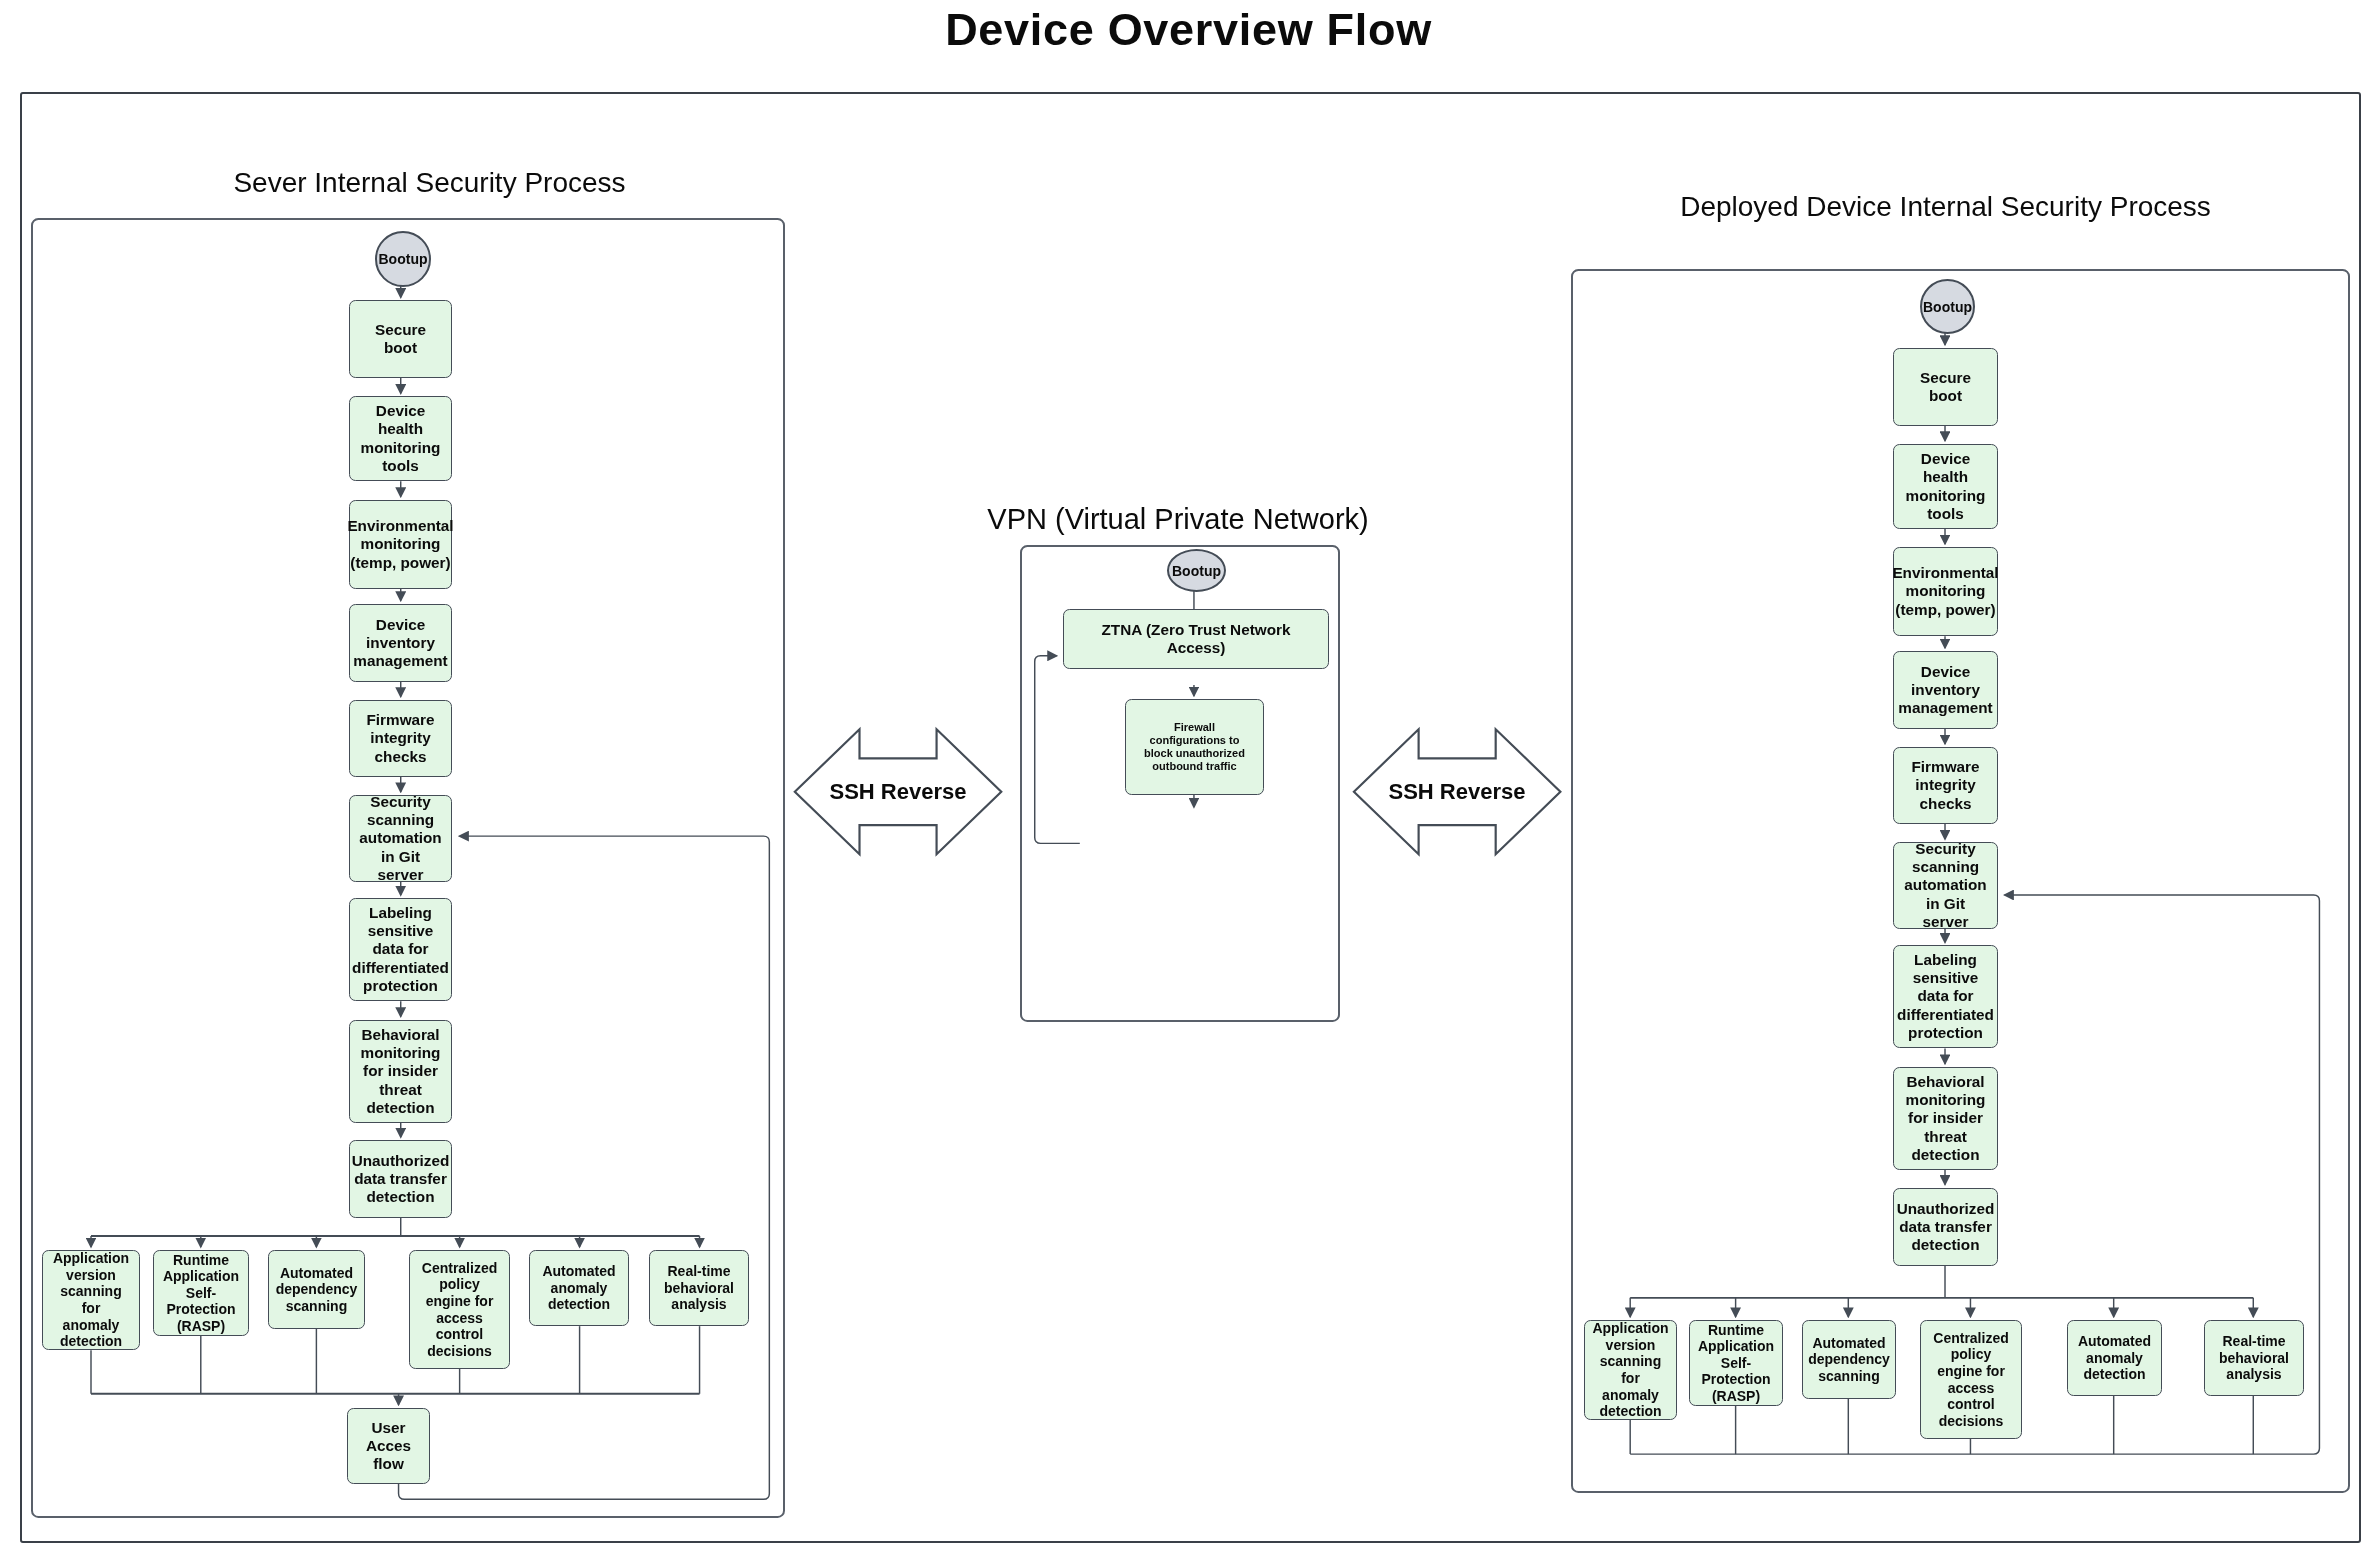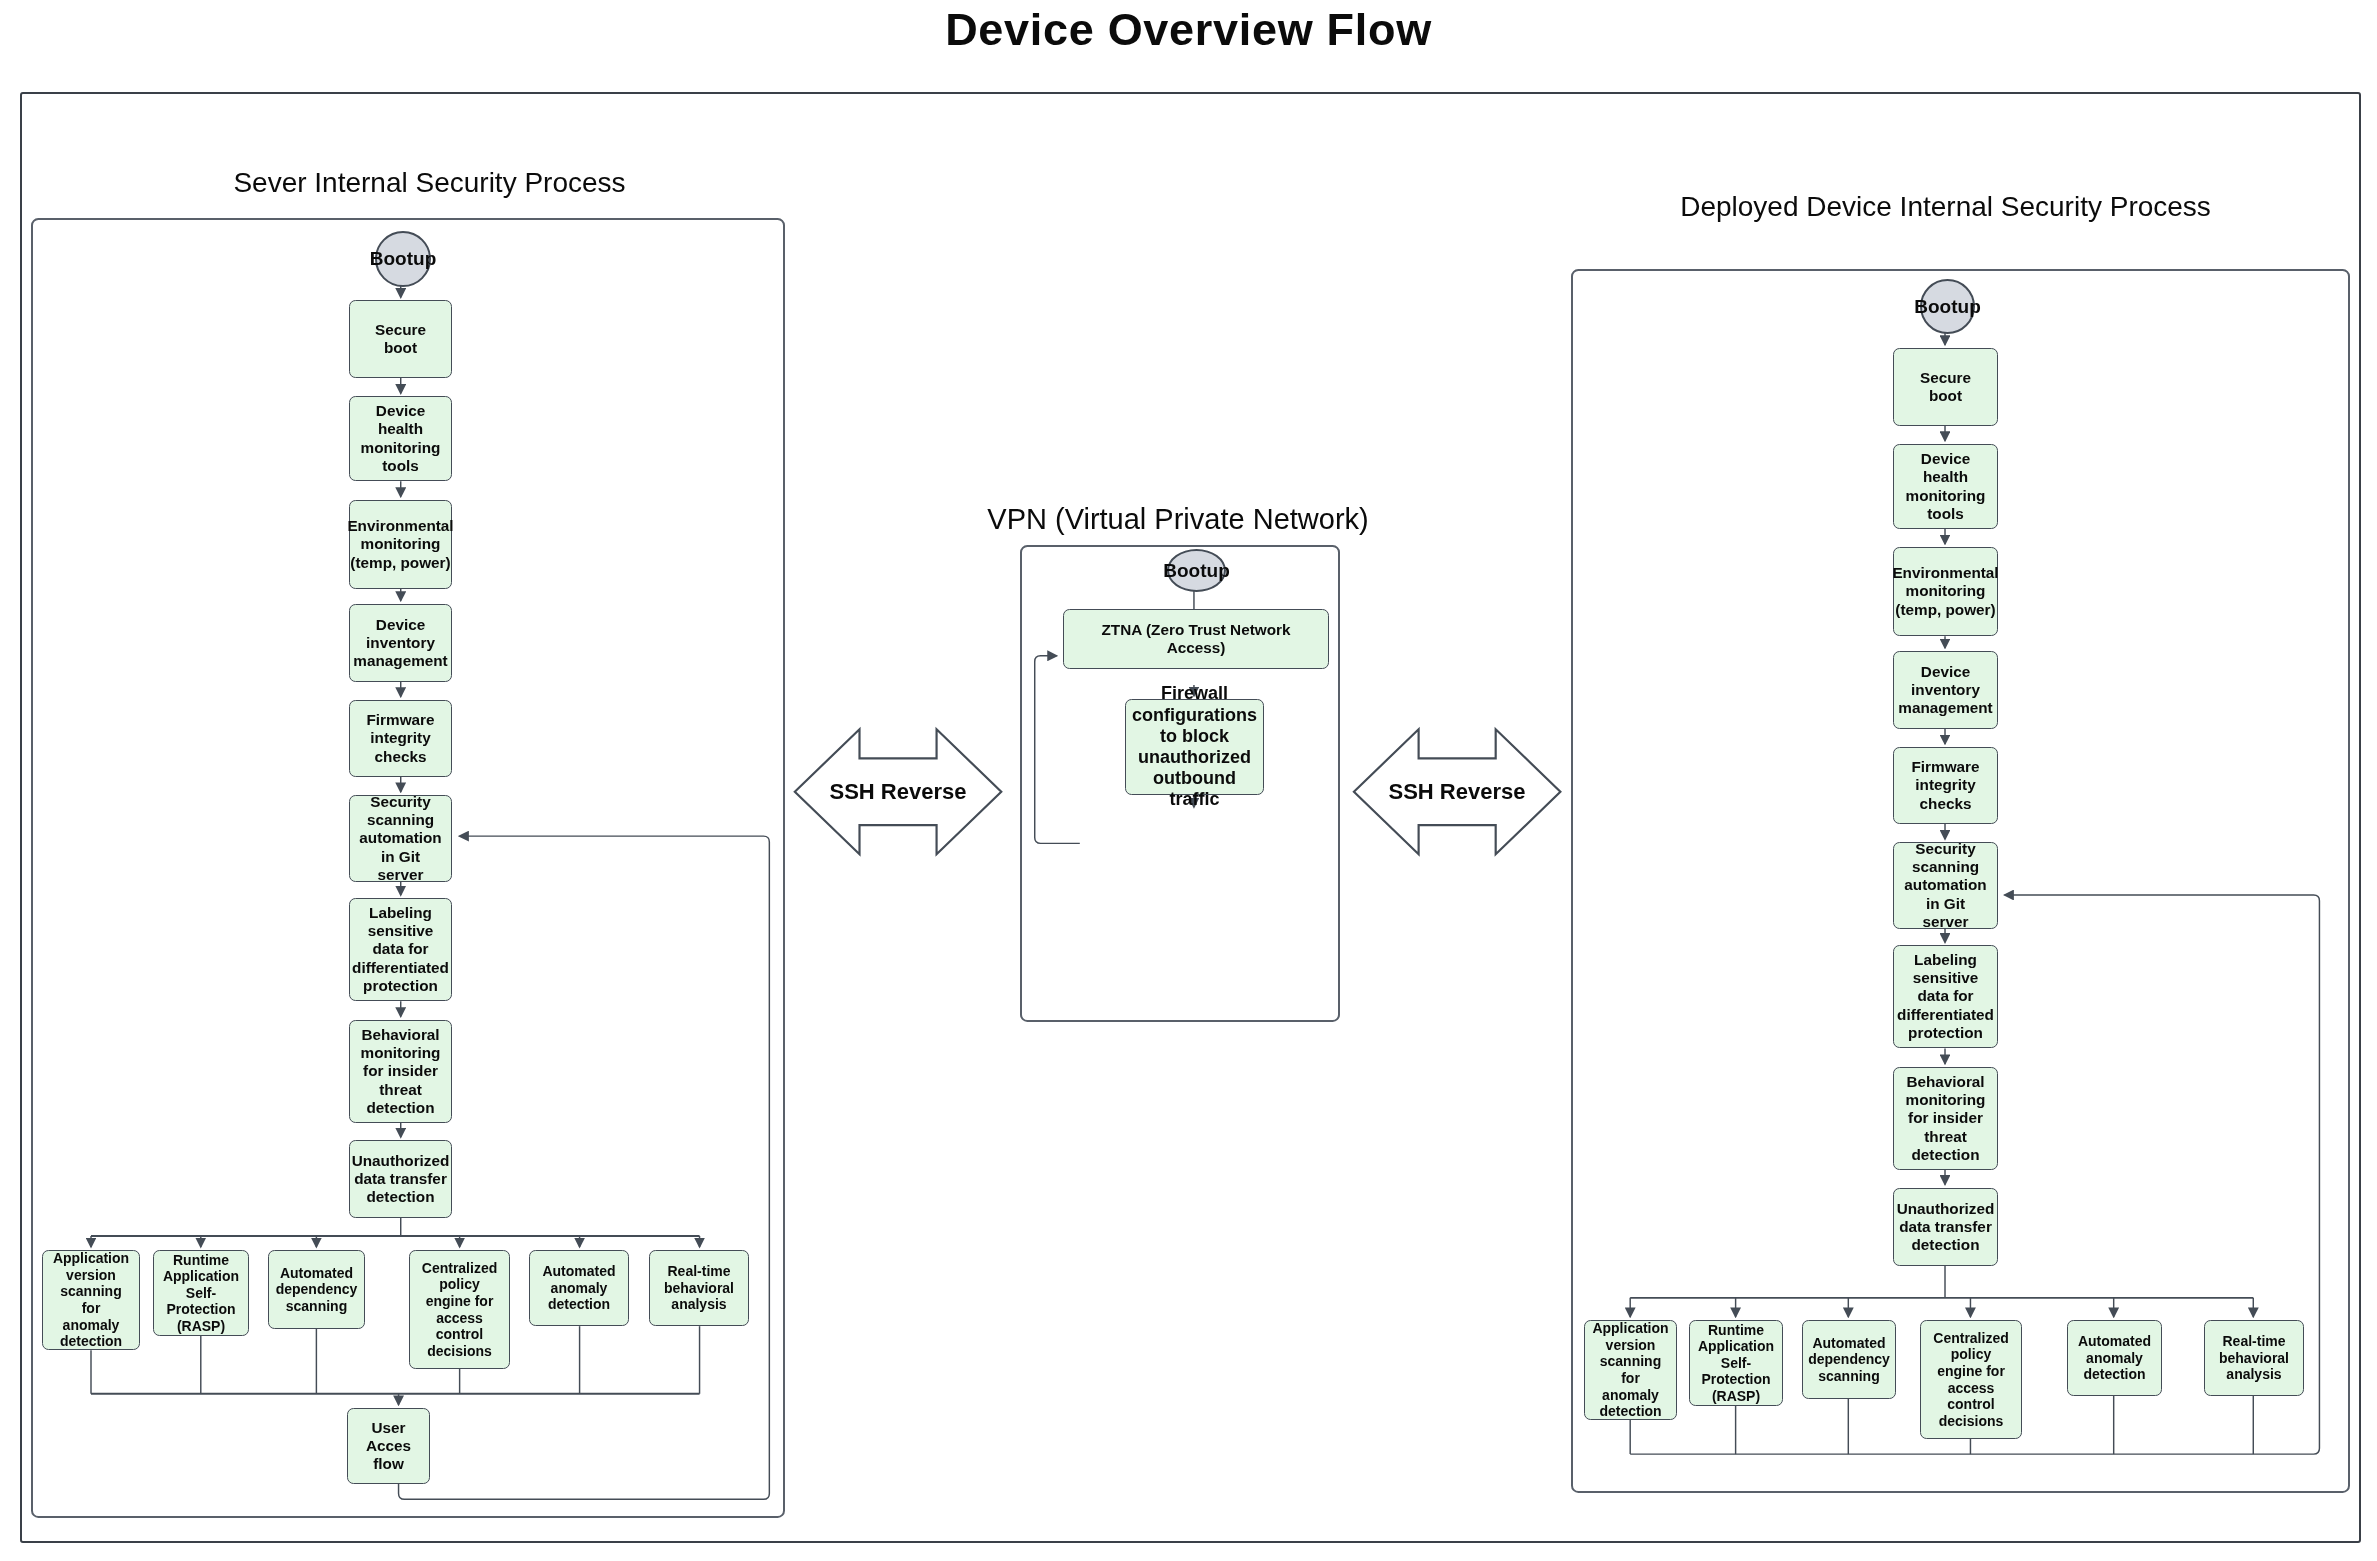--- a/index.html
+++ b/index.html
@@ -12,21 +12,21 @@
   #outer-border{left:19.6px;top:92px;width:2337px;height:1447px;
                 border:2.9px solid #3a4048;border-radius:2.9px;}
   .panel-header{font-size:28px;font-weight:500;text-align:center;white-space:nowrap;}
   #vpn-header{font-size:29px;}
   .node{background:#e2f6e4;border:1.8px solid #444c56;border-radius:6.5px;
         display:flex;align-items:center;justify-content:center;text-align:center;
         font-weight:700;font-size:15.3px;line-height:1.18;padding:12px;box-sizing:border-box;}
   .branch{font-size:14px;}
   .start{background:#d6dae1;border:2.2px solid #444c56;border-radius:50%;
          display:flex;align-items:center;justify-content:center;
-         font-weight:700;font-size:19px;}
+         font-weight:700;font-size:14px;}
   .ssh-label{display:flex;align-items:center;justify-content:center;
              font-size:22px;font-weight:700;white-space:nowrap;}
   svg{position:absolute;left:0;top:0;}
 </style>
 </head>
 <body>
 
 <div id="canvas">
 
   <div class="abs" id="diagram-title">Device Overview Flow</div>
@@ -135,21 +135,21 @@
   <div class="abs node branch" style="left:649px;top:1250px;width:100px;height:76px;">Real-time behavioral analysis</div>
 
   <div class="abs node" style="left:347px;top:1408px;width:83px;height:76px;">User Acces flow</div>
 
   <div class="abs panel-header" id="vpn-header" style="left:960px;top:495px;width:436px;margin-top:8px;">VPN (Virtual Private Network)</div>
   <div class="abs panel" style="left:1020px;top:545px;width:316px;height:473px;"></div>
 
   <div class="abs start" style="left:1167px;top:549px;width:55px;height:39px;border-radius:50%;">Bootup</div>
 
   <div class="abs node" style="left:1063px;top:609px;width:266px;height:60px;">ZTNA (Zero Trust Network Access)</div>
-  <div class="abs node" style="left:1125px;top:699px;width:139px;height:96px;font-size:18px;">Firewall configurations to block unauthorized outbound traffic</div>
+  <div class="abs node" style="left:1125px;top:699px;width:139px;height:96px;font-size:11px;">Firewall configurations to block unauthorized outbound traffic</div>
 
   <div class="abs panel-header" style="left:1582px;top:191px;width:727px;">Deployed Device Internal Security Process</div>
   <div class="abs panel" style="left:1571px;top:269px;width:775px;height:1220px;"></div>
 
   <div class="abs start" style="left:1920px;top:279px;width:51px;height:51px;">Bootup</div>
 
   <div class="abs node" style="left:1893px;top:348px;width:105px;height:78px;">Secure boot</div>
   <div class="abs node" style="left:1893px;top:444px;width:105px;height:85px;">Device health monitoring tools</div>
   <div class="abs node" style="left:1893px;top:547px;width:105px;height:89px;">Environmental monitoring (temp, power)</div>
   <div class="abs node" style="left:1893px;top:651px;width:105px;height:78px;">Device inventory management</div>

